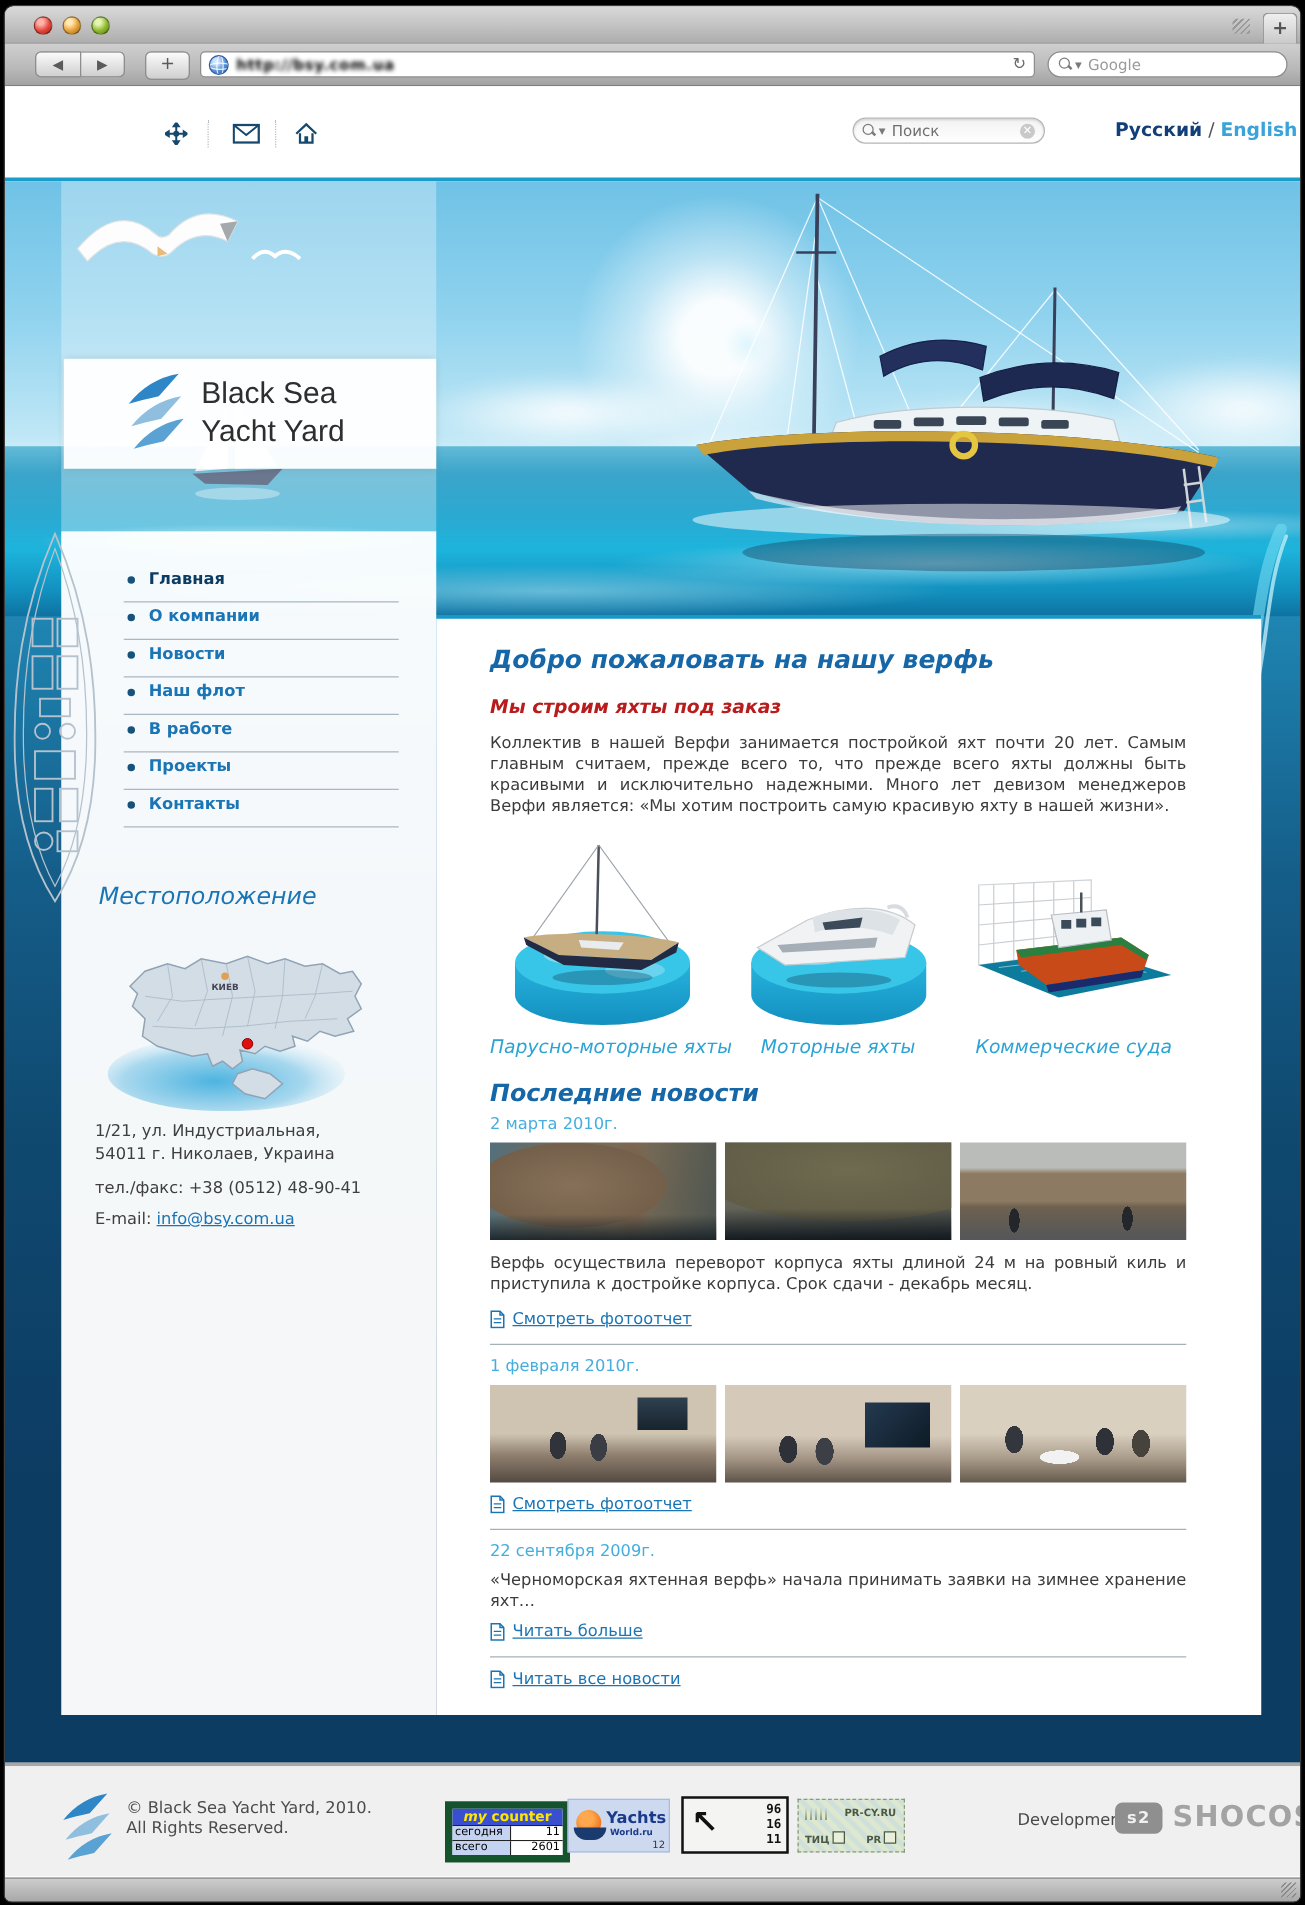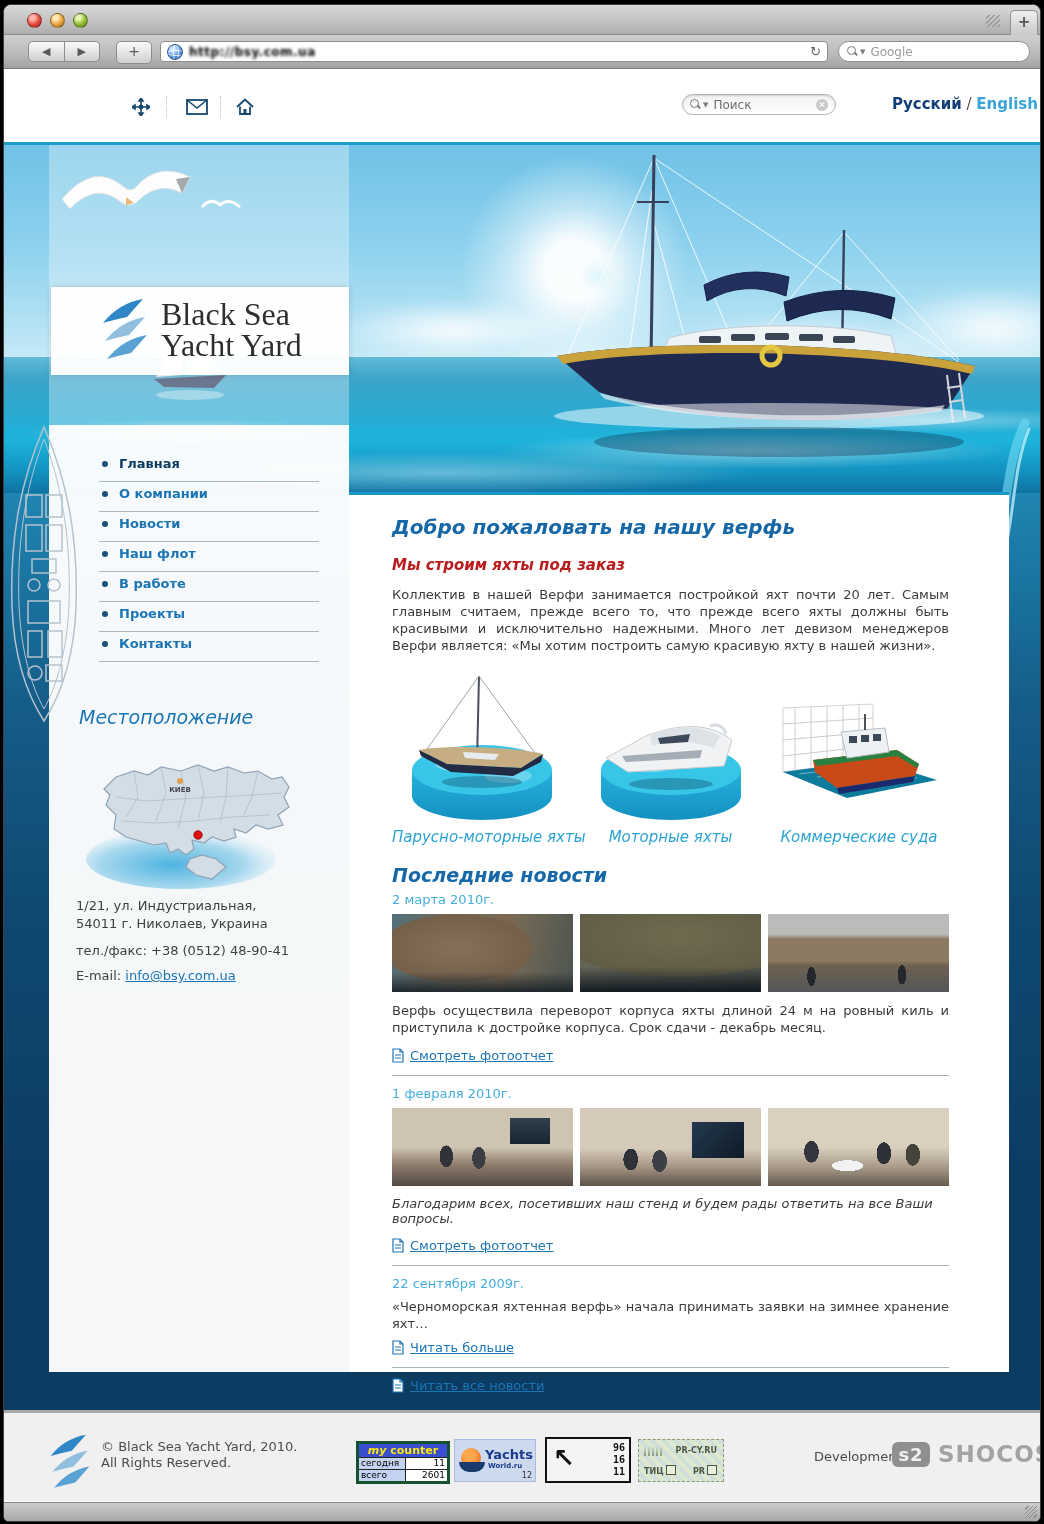--- a/index.html
+++ b/index.html
@@ -87,22 +87,22 @@
   .sea{position:absolute;left:0;top:212px;right:0;height:138px;
        background:
          radial-gradient(ellipse 260px 22px at 18% 55%,rgba(255,255,255,.5),transparent 62%),
          radial-gradient(ellipse 420px 30px at 72% 68%,rgba(255,255,255,.45),transparent 62%),
          radial-gradient(ellipse 520px 34px at 42% 84%,rgba(225,250,255,.4),transparent 62%),
          radial-gradient(ellipse 300px 20px at 90% 46%,rgba(255,255,255,.35),transparent 62%),
          linear-gradient(180deg,#62bad8 0%,#3ba4ca 16%,#2aaad2 42%,#1db4dc 60%,#1290be 84%,#0e6f9e 100%);}
   .hero-left-overlay{position:absolute;left:45px;top:0;width:300px;height:280px;background:rgba(255,255,255,.32);}
   .logobox{position:absolute;left:47px;top:142px;width:298px;height:88px;background:rgba(255,255,255,.94);
            box-shadow:0 0 6px rgba(0,0,0,.15);}
-  .logotext{position:absolute;left:110px;top:12px;font-family:Liberation Serif, serif;
-            color:#2e2e2e;font-size:32px;line-height:31px;}
+  .logotext{position:absolute;left:110px;top:12px;font-family:Liberation Sans, sans-serif;
+            color:#2e2e2e;font-size:24px;line-height:31px;}
 
   
   .oceandeep{position:absolute;left:0;top:424px;right:0;height:917px;
              background:linear-gradient(180deg,#1f85b2 0%,#155e8a 22%,#0f4970 45%,#0d3c63 75%,#0d3c63 100%);}
   .sidebarpanel{position:absolute;left:45px;top:356px;width:300px;height:947px;background:rgba(255,255,255,.96);}
   .mainpanel{position:absolute;left:345px;top:423px;width:660px;height:880px;background:#fff;border-top:3px solid #1798c8;box-sizing:border-box;}
   .splash{position:absolute;left:925px;top:350px;opacity:.85;}
 
   
   .menu{position:absolute;left:95px;top:383px;width:220px;z-index:5;}
@@ -135,21 +135,21 @@
   .nnote{font-size:13px;color:#3c3c3c;font-style:italic;margin:4px 0 12px 0;}
   .nlink{display:flex;align-items:center;gap:6px;margin:4px 0 12px 0;}
   .nlink a{font-size:13px;color:#1b75b5;}
   .nhr{border:none;border-top:1px solid #a5b2b8;margin:4px 0 10px 0;}
 
   
   .footband{position:absolute;left:0;top:1303px;right:0;height:38px;background:#0d3c63;}
   .footline{position:absolute;left:0;top:1341px;right:0;height:3px;background:#a8a8a8;}
   .footarea{position:absolute;left:0;top:1344px;right:0;height:88px;background:#f0f0f0;}
   .copyr{position:absolute;left:97px;top:26px;font-size:13px;color:#4c4c4c;line-height:16px;}
-  .cmy{position:absolute;left:352px;top:28px;width:88px;border:3px solid #14532d;background:#fff;font-size:9px;}
+  .cmy{position:absolute;left:352px;top:28px;width:88px;border:6px solid #14532d;background:#fff;font-size:9px;}
   .cmy .hd{background:#3a4fd0;color:#ffe800;text-align:center;font-size:11px;height:13px;line-height:13px;}
   .cmy .hd i{font-style:italic;font-weight:bold;}
   .cmy .row{display:flex;border-top:1px solid #222;height:11px;line-height:11px;}
   .cmy .lab{background:#c5d3f2;width:44px;padding-left:2px;border-right:1px solid #222;}
   .cmy .val{flex:1;text-align:right;padding-right:2px;background:#fff;}
   .cyw{position:absolute;left:450px;top:26px;width:82px;height:43px;background:#ccd9ef;border:1px solid #aabbdd;box-sizing:border-box;}
   .cyw .sun2{position:absolute;left:6px;top:8px;width:20px;height:20px;border-radius:50%;
              background:radial-gradient(circle at 40% 35%,#ffa84e 0 30%,#f07820 70%,#d85c0c 100%);}
   .cyw .hullb{position:absolute;left:4px;top:22px;width:26px;height:10px;border-radius:0 0 12px 12px;background:#1b3a6e;}
   .cyw .t1{position:absolute;left:30px;top:7px;font-size:13px;font-weight:bold;color:#1b3a8c;}
@@ -165,21 +165,21 @@
   .cpr .bars{position:absolute;left:5px;top:6px;width:18px;height:10px;
              background:repeating-linear-gradient(90deg,#8a9a78 0 2px,transparent 2px 4px);
              -webkit-mask:linear-gradient(0deg,#000,transparent);mask:linear-gradient(0deg,#000,transparent);}
   .cpr .ttl{position:absolute;right:6px;top:6px;}
   .cpr .bl{position:absolute;left:5px;bottom:5px;}
   .cpr .br{position:absolute;right:6px;bottom:5px;}
   .cpr .box{display:inline-block;width:8px;height:8px;border:1px solid #4d5842;background:#e8f0dc;vertical-align:-1px;margin-left:2px;}
   .devlabel{position:absolute;left:810px;top:36px;font-size:13px;color:#4a4a4a;}
   .shocos{position:absolute;left:888px;top:28px;display:flex;align-items:center;gap:8px;}
   .shmark{width:38px;height:25px;border-radius:6px;background:#8f8f8f;color:#f0f0f0;font-weight:bold;
-          font-size:18px;text-align:center;line-height:25px;letter-spacing:1px;}
+          font-size:13px;text-align:center;line-height:25px;letter-spacing:1px;}
   .shname{font-size:23px;font-weight:bold;color:#a3a3a3;letter-spacing:1px;}
 
   
   .ph-hull1{background:
      linear-gradient(180deg,transparent 74%,rgba(18,28,36,.85) 100%),
      radial-gradient(ellipse 130px 58px at 36% 44%,#86705a 0%,#74604a 58%,rgba(0,0,0,0) 59%),
      radial-gradient(ellipse 26px 60px at 62% 45%,rgba(125,70,40,.65),transparent 70%),
      linear-gradient(100deg,#53707c 0%,#6b6a5e 25%,#7b6c56 60%,#4d5550 100%);}
   .ph-hull2{background:
      linear-gradient(180deg,transparent 68%,rgba(12,20,28,.9) 100%),
@@ -548,21 +548,20 @@
           <a href="#">Смотреть фотоотчет</a>
         </div>
         <hr class="nhr">
 
         <div class="ndate">1 февраля 2010г.</div>
         <div class="photorow">
           <div class="photo ph-expo1"></div>
           <div class="photo ph-expo2"></div>
           <div class="photo ph-expo3"></div>
         </div>
-        <p class="nnote">Благодарим всех, посетивших наш стенд и будем рады ответить на все Ваши вопросы.</p>
         <div class="nlink">
           <svg width="12" height="15" viewBox="0 0 12 15">
             <path d="M1,1 L8,1 L11,4 L11,14 L1,14 Z" fill="#fff" stroke="#1b75b5" stroke-width="1.2"></path>
             <path d="M8,1 L8,4 L11,4" fill="none" stroke="#1b75b5" stroke-width="1.2"></path>
             <line x1="3" y1="7" x2="9" y2="7" stroke="#1b75b5"></line>
               <line x1="3" y1="10" x2="9" y2="10" stroke="#1b75b5"></line>
           </svg>
           <a href="#">Смотреть фотоотчет</a>
         </div>
         <hr class="nhr">

